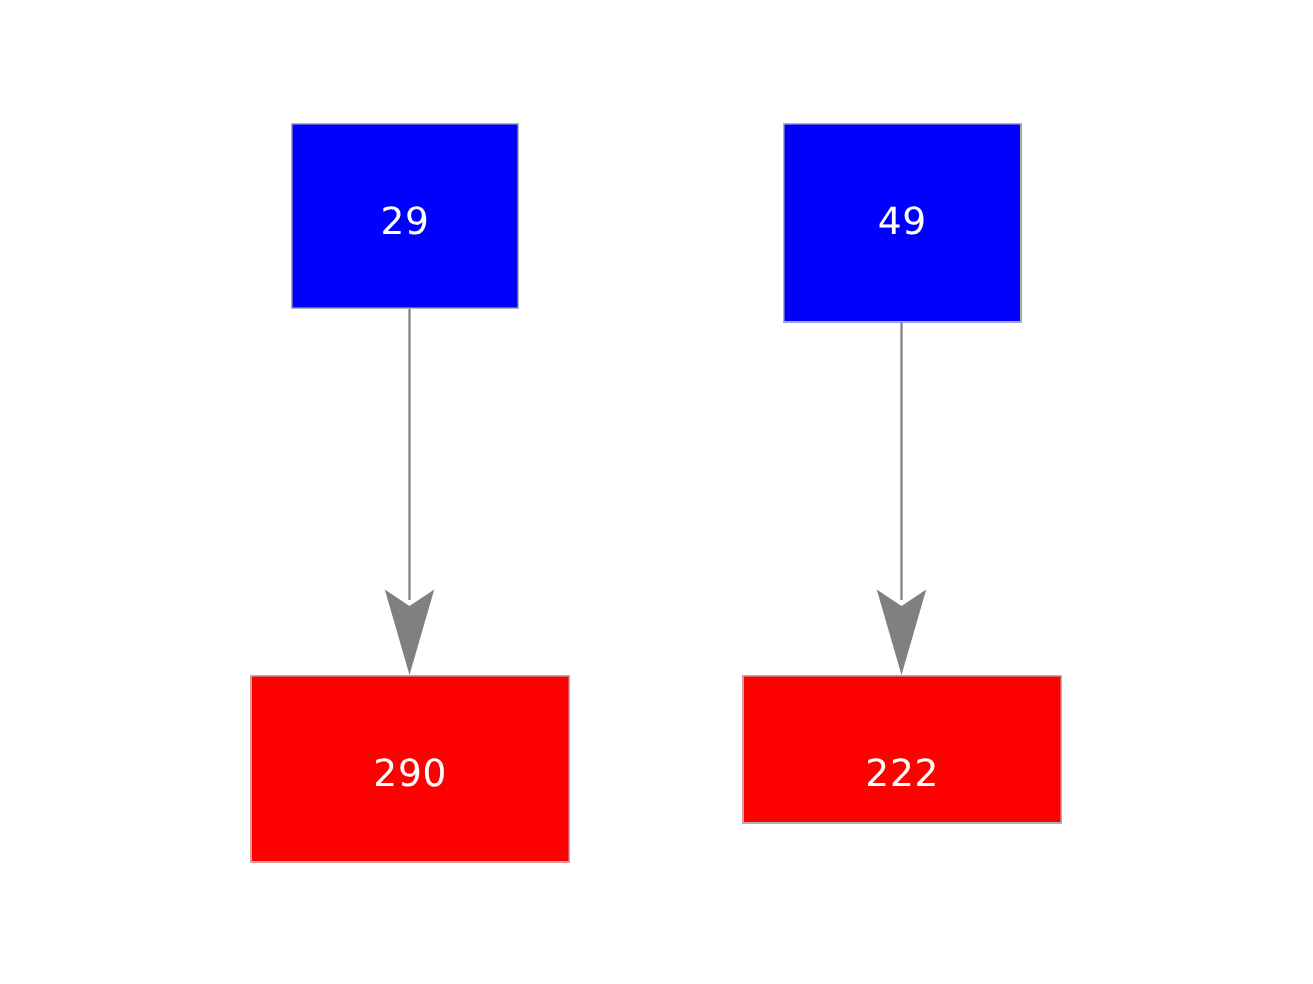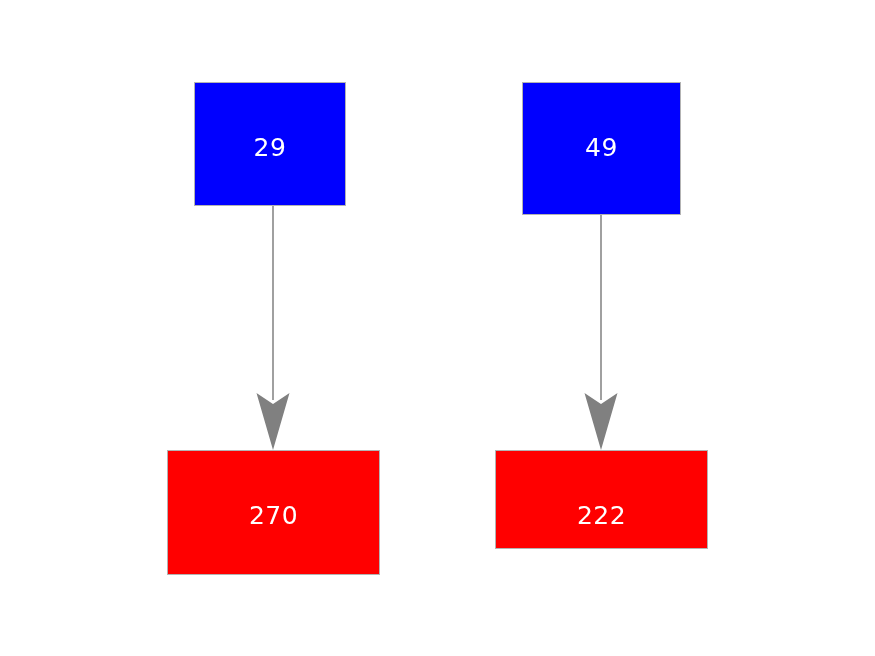--- a/index.html
+++ b/index.html
@@ -68,20 +68,20 @@
 
   <div class="node node-source" style="left:194px; top:82px; width:152px; height:124px;">
     <span class="node-label">29</span>
   </div>
 
   <div class="node node-source" style="left:522px; top:82px; width:159px; height:133px;">
     <span class="node-label">49</span>
   </div>
 
   <div class="node node-target" style="left:167px; top:450px; width:213px; height:125px;">
-    <span class="node-label">270</span>
+    <span class="node-label">290</span>
   </div>
 
   <div class="node node-target" style="left:495px; top:450px; width:213px; height:99px;">
     <span class="node-label">222</span>
   </div>
 
 </div>
 
 </body></html>

